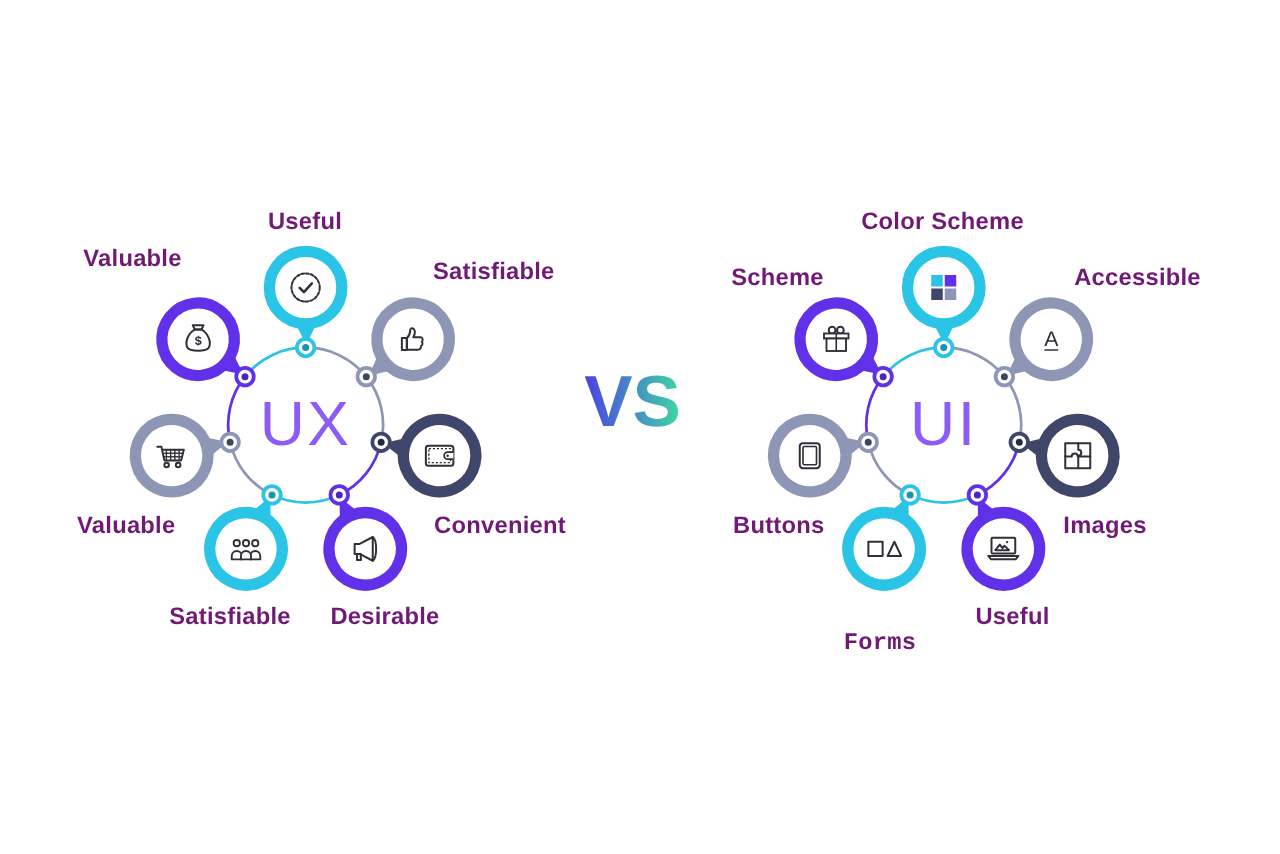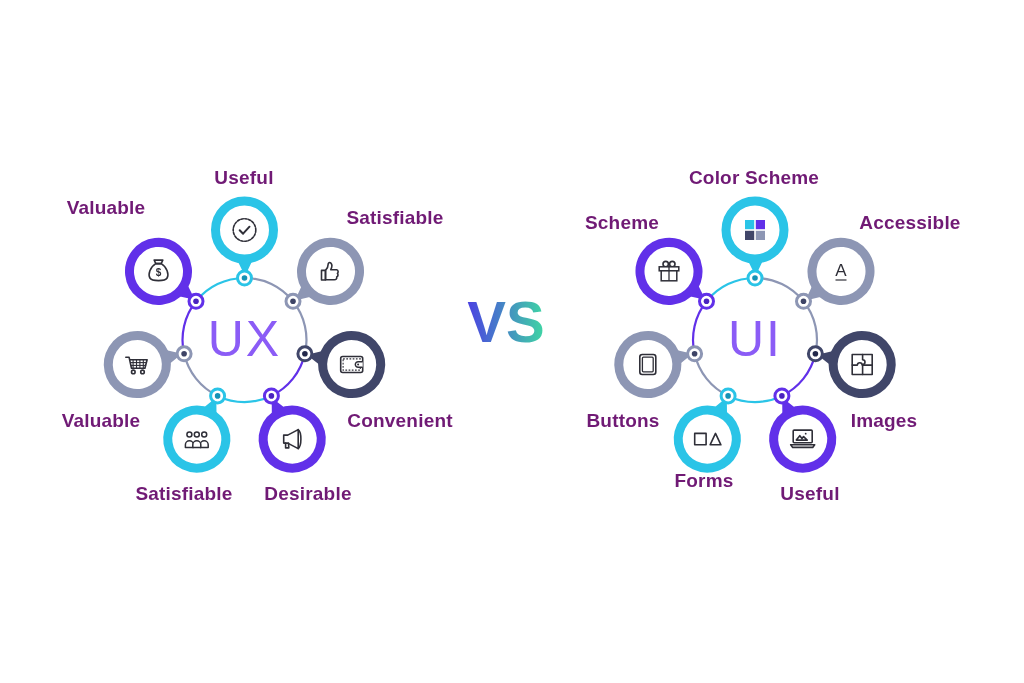--- a/index.html
+++ b/index.html
@@ -243,20 +243,20 @@
       <div class="bubble-label" style="left: 395px; top: 218px;">Satisfiable</div>
       <div class="bubble-label" style="left: 400px; top: 421px;">Convenient</div>
       <div class="bubble-label" style="left: 308px; top: 494px;">Desirable</div>
       <div class="bubble-label" style="left: 184px; top: 494px;">Satisfiable</div>
       <div class="bubble-label" style="left: 101px; top: 421px;">Valuable</div>
       <div class="bubble-label" style="left: 106px; top: 208px;">Valuable</div>
       <div class="bubble-label" style="left: 754px; top: 178px;">Color Scheme</div>
       <div class="bubble-label" style="left: 910px; top: 223px;">Accessible</div>
       <div class="bubble-label" style="left: 884px; top: 421px;">Images</div>
       <div class="bubble-label" style="left: 810px; top: 494px;">Useful</div>
-      <div class="bubble-label" style="left: 704px; top: 481px;">Forms</div>
+      <div class="bubble-label" style="left: 704px; top: 514px; font-family: Liberation Mono, monospace;">Forms</div>
       <div class="bubble-label" style="left: 623px; top: 421px;">Buttons</div>
       <div class="bubble-label" style="left: 622px; top: 223px;">Scheme</div>
     </div>
   <div class="big-title" id="title-ux" style="left: 244.5px; top: 340px;">UX</div>
   <div class="big-title" id="title-ui" style="left: 755px; top: 340px;">UI</div>
   <div id="vs" style="left: 506px; top: 322px; background-image: linear-gradient(90deg, rgb(75, 65, 226) 0%, rgb(63, 214, 164) 100%);">VS</div>
 </div>
 
 </body></html>

